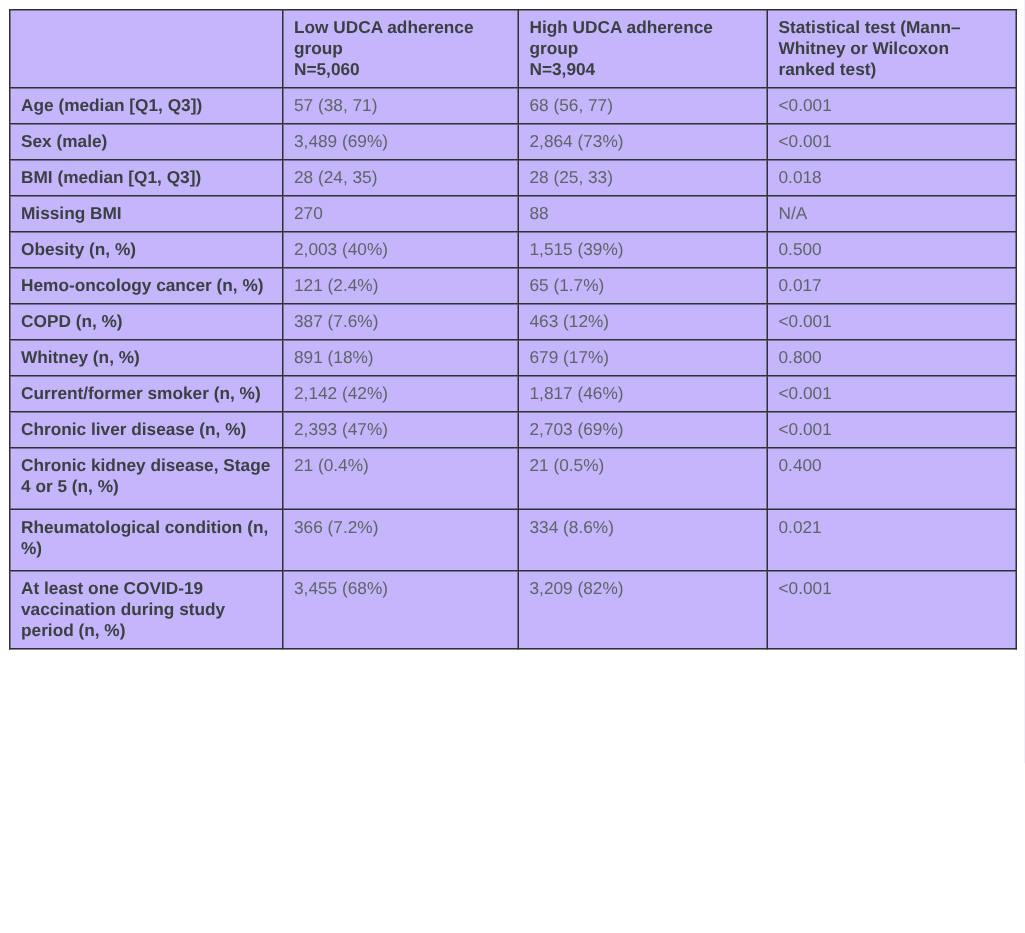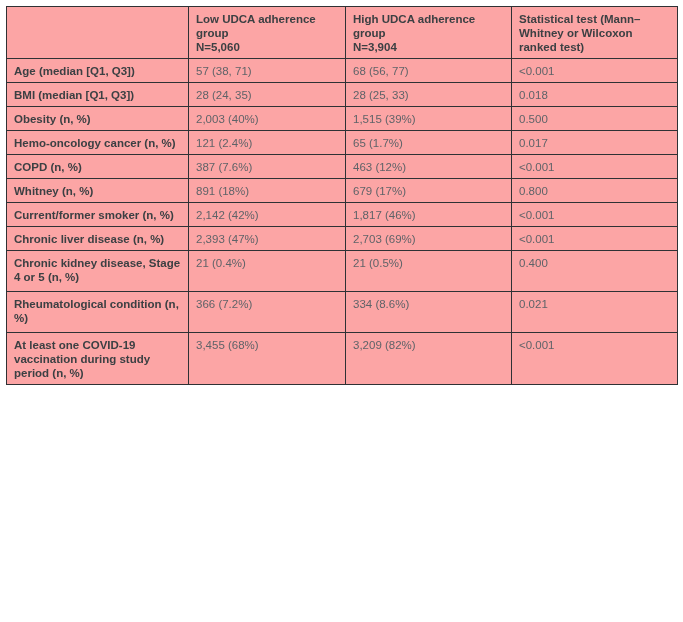--- a/index.html
+++ b/index.html
@@ -17,21 +17,21 @@
     background: #ffffff;
     overflow: hidden;
   }
   table.baseline-table {
     position: absolute;
     left: 6px;
     top: 6px;
     width: 671px;
     border-collapse: collapse;
     table-layout: fixed;
-    background: #fca5a5;
+    background: #c4b5fd;
   }
   table.baseline-table td,
   table.baseline-table th {
     border: 1px solid #2f3134;
     vertical-align: top;
     text-align: left;
     padding: 5px 7px 4px 7px;
     font-size: 11.5px;
     line-height: 14px;
     overflow: hidden;
@@ -78,24 +78,36 @@
       </tr>
     </thead>
     <tbody>
       <tr class="r-std">
         <td class="rowlabel">Age (median [Q1, Q3])</td>
         <td class="val">57 (38, 71)</td>
         <td class="val">68 (56, 77)</td>
         <td class="val">&lt;0.001</td>
       </tr>
       <tr class="r-std">
+        <td class="rowlabel">Sex (male)</td>
+        <td class="val">3,489 (69%)</td>
+        <td class="val">2,864 (73%)</td>
+        <td class="val">&lt;0.001</td>
+      </tr>
+      <tr class="r-std">
         <td class="rowlabel">BMI (median [Q1, Q3])</td>
         <td class="val">28 (24, 35)</td>
         <td class="val">28 (25, 33)</td>
         <td class="val">0.018</td>
+      </tr>
+      <tr class="r-std">
+        <td class="rowlabel">Missing BMI</td>
+        <td class="val">270</td>
+        <td class="val">88</td>
+        <td class="val">N/A</td>
       </tr>
       <tr class="r-std">
         <td class="rowlabel">Obesity (n, %)</td>
         <td class="val">2,003 (40%)</td>
         <td class="val">1,515 (39%)</td>
         <td class="val">0.500</td>
       </tr>
       <tr class="r-std">
         <td class="rowlabel">Hemo-oncology cancer (n, %)</td>
         <td class="val">121 (2.4%)</td>

